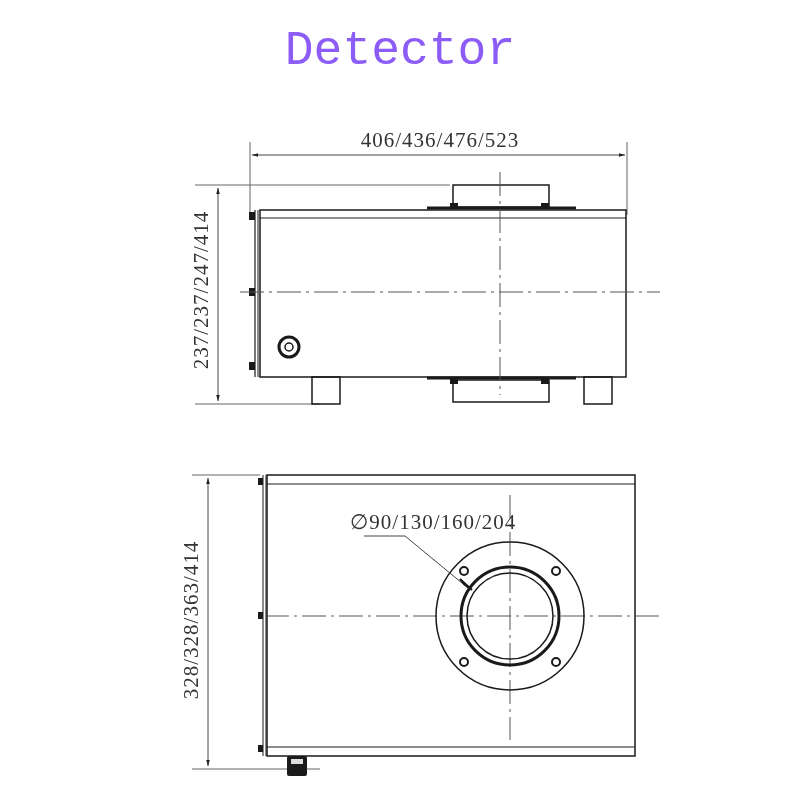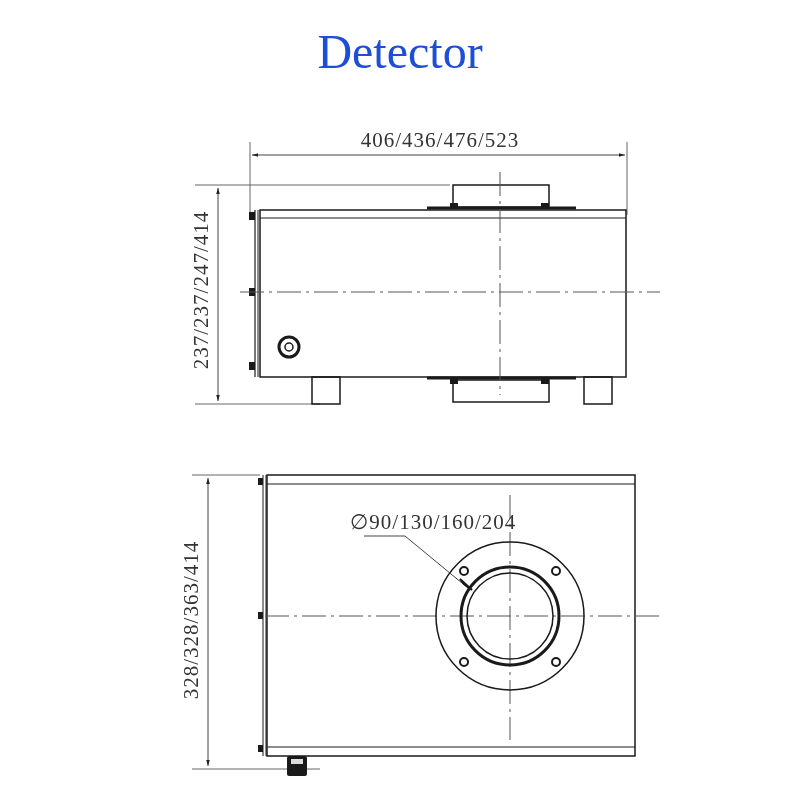--- a/index.html
+++ b/index.html
@@ -1,18 +1,18 @@
 <!DOCTYPE html>
 <html><head>
 <meta charset="utf-8">
 <style>
   html, body { margin:0; padding:0; background:#ffffff; }
   body { width:800px; height:800px; position:relative; overflow:hidden; }
   .title { position:absolute; left:0; width:800px; top:24px; text-align:center;
-           font-family:Liberation Serif, serif; font-size:48px; color:#1d4ed8; }
+           font-family:Liberation Mono, monospace; font-size:48px; color:#8b5cf6; }
   svg { position:absolute; left:0; top:0; }
   .dim { font-family:"Liberation Serif", "DejaVu Serif", serif; font-size:21px; fill:#333; letter-spacing:1px; }
 </style>
 </head>
 <body>
 
 <div class="title">Detector</div>
 
 <svg width="800" height="800" viewBox="0 0 800 800">
   <defs>

